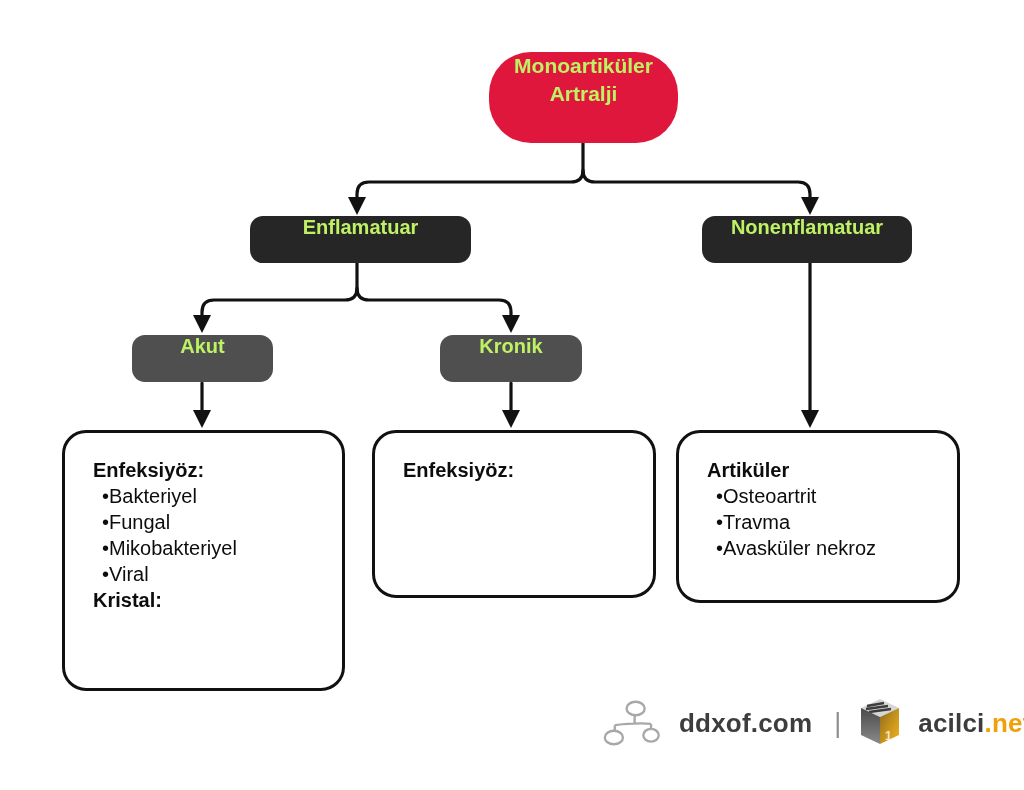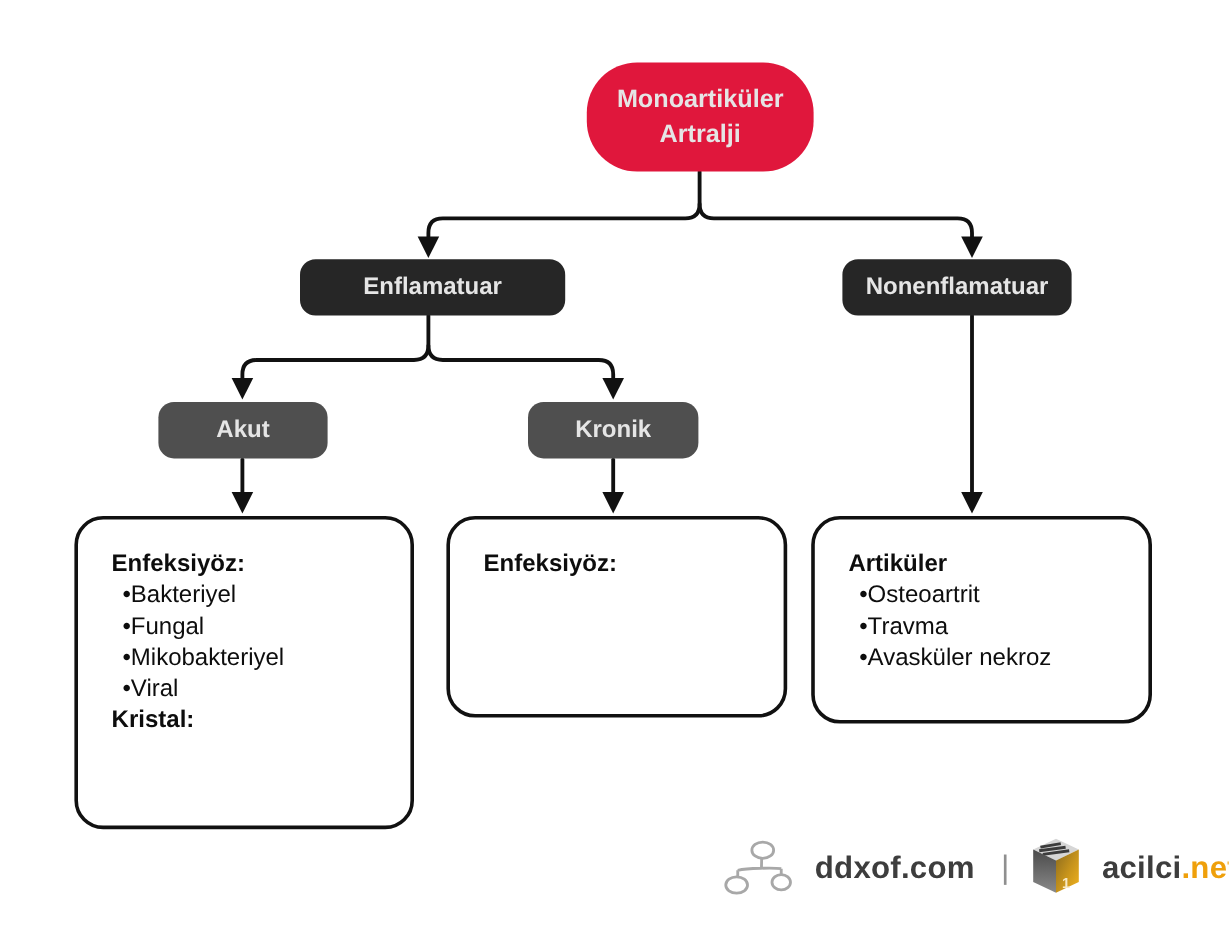--- a/index.html
+++ b/index.html
@@ -14,43 +14,42 @@
   }
   .connector-layer {
     position: absolute;
     left: 0; top: 0;
     width: 1024px; height: 790px;
     pointer-events: none;
   }
   .node {
     position: absolute;
     display: flex;
-    align-items: center;
     justify-content: center;
     text-align: center;
-    color: #e5e5e5;
+    color: #bef264;
     font-weight: 700;
   }
   .node-root {
     left: 489px; top: 52px;
     width: 189px; height: 91px;
     background: #e0173c;
     border-radius: 42px;
     font-size: 21px;
     line-height: 1.35;
     padding: 0 18px;
   }
   .node-l1 {
     background: #262626;
     border-radius: 13px;
     height: 47px;
     font-size: 20px;
   }
   .node-enflamatuar { left: 250px; top: 216px; width: 221px; }
-  .node-nonenflamatuar { left: 702px; top: 216px; width: 191px; }
+  .node-nonenflamatuar { left: 702px; top: 216px; width: 210px; }
   .node-l2 {
     background: #4f4f4f;
     border-radius: 13px;
     height: 47px;
     font-size: 20px;
   }
   .node-akut { left: 132px; top: 335px; width: 141px; }
   .node-kronik { left: 440px; top: 335px; width: 142px; }
   .leaf-box {
     position: absolute;

